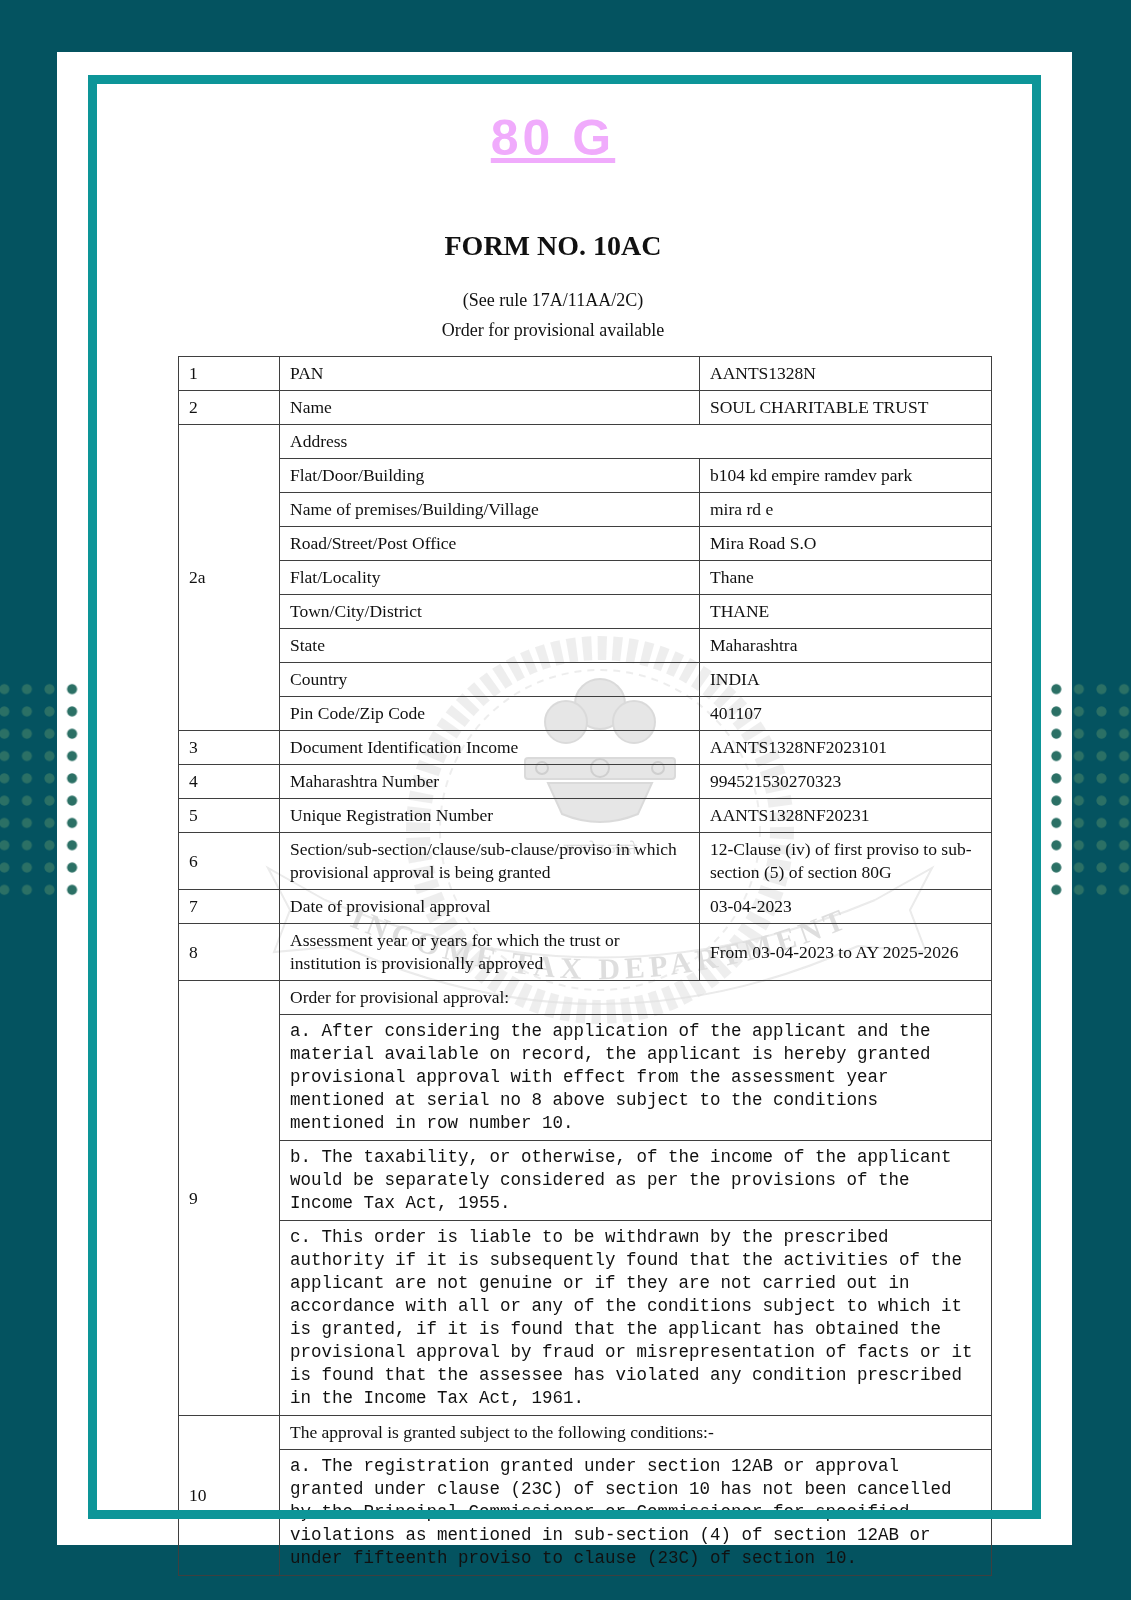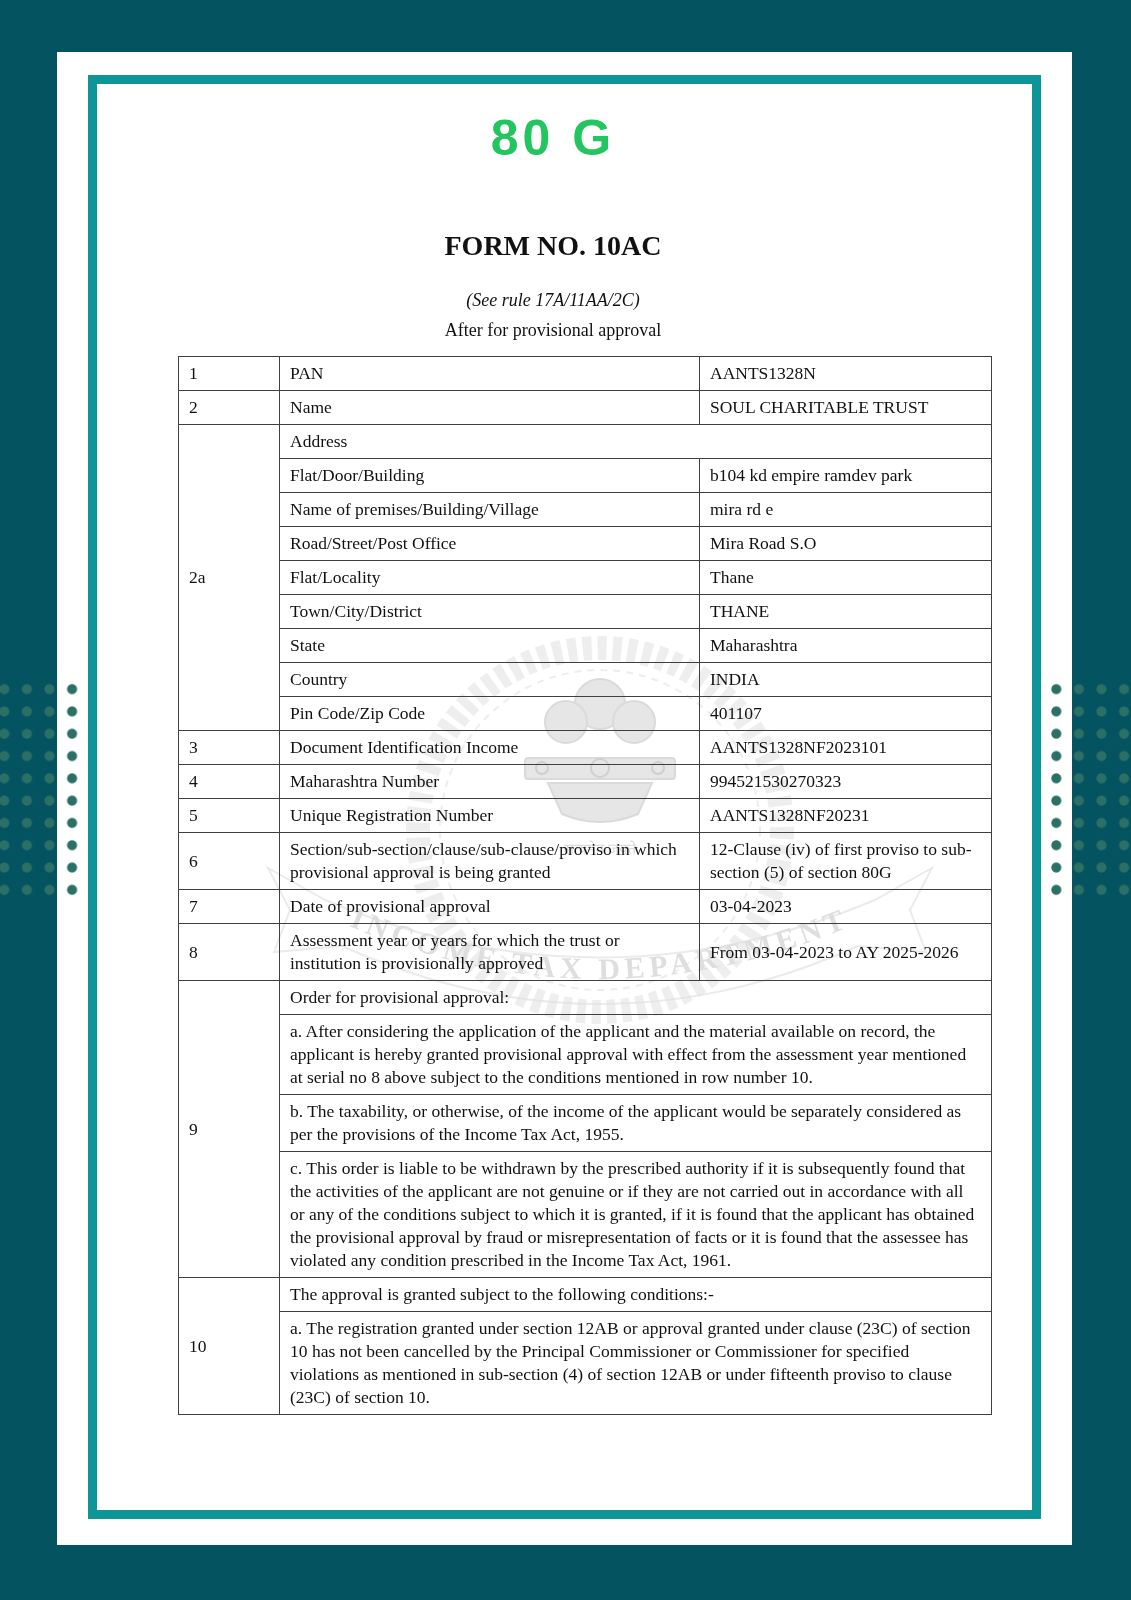--- a/index.html
+++ b/index.html
@@ -45,35 +45,35 @@
     color:#111;
   }
   .heading-80g{
     margin:58px 0 0 0;
     text-align:center;
     font-family:"Liberation Sans","DejaVu Sans",sans-serif;
     font-weight:bold;
     font-size:50px;
     letter-spacing:4px;
     line-height:56px;
-    color:#22c55e;
+    color:#f0abfc;
+    text-decoration:underline;
   }
   .form-title{
     margin:64px 0 0 0;
     text-align:center;
     font-weight:bold;
     font-size:28px;
     line-height:32px;
   }
   .rule-line{
     margin:26px 0 0 0;
     text-align:center;
     font-size:18px;
     line-height:24px;
-    font-style:italic;
   }
   .subtitle{
     margin:6px 0 0 0;
     text-align:center;
     font-size:18px;
     line-height:24px;
   }
   table.form{
     margin-top:14px;
     border-collapse:collapse;
@@ -85,21 +85,21 @@
     border:1.5px solid #3f3f3f;
     padding:5px 10px;
     font-size:17.5px;
     line-height:23px;
     vertical-align:middle;
     word-wrap:break-word;
   }
   td.no{width:80px;vertical-align:top;}
   td.lbl{width:399px;}
   td.val{width:271px;}
-  td.para{padding:7px 10px;}
+  td.para{padding:7px 10px;font-family:Liberation Mono, monospace;}
   td.topalign{vertical-align:top;}
 </style>
 </head>
 <body>
 
 <div class="page">
 
   <div class="card"></div>
 
   <svg class="watermark" viewBox="0 0 760 480" xmlns="http://www.w3.org/2000/svg">
@@ -131,21 +131,21 @@
       <text font-size="30" letter-spacing="5" fill="#c4c4c4" stroke="none" font-family="Liberation Serif, serif" font-weight="bold">
         <textPath href="#bannerArc" startOffset="50%" text-anchor="middle">INCOME TAX DEPARTMENT</textPath>
       </text>
     </g>
   </svg>
 
   <div class="content">
     <div class="heading-80g">80 G</div>
     <div class="form-title">FORM NO. 10AC</div>
     <div class="rule-line">(See rule 17A/11AA/2C)</div>
-    <div class="subtitle">After for provisional approval</div>
+    <div class="subtitle">Order for provisional available</div>
 
     <table class="form">
       <tbody>
         <tr>
           <td class="no">1</td>
           <td class="lbl">PAN</td>
           <td class="val">AANTS1328N</td>
         </tr>
         <tr>
           <td class="no">2</td>

